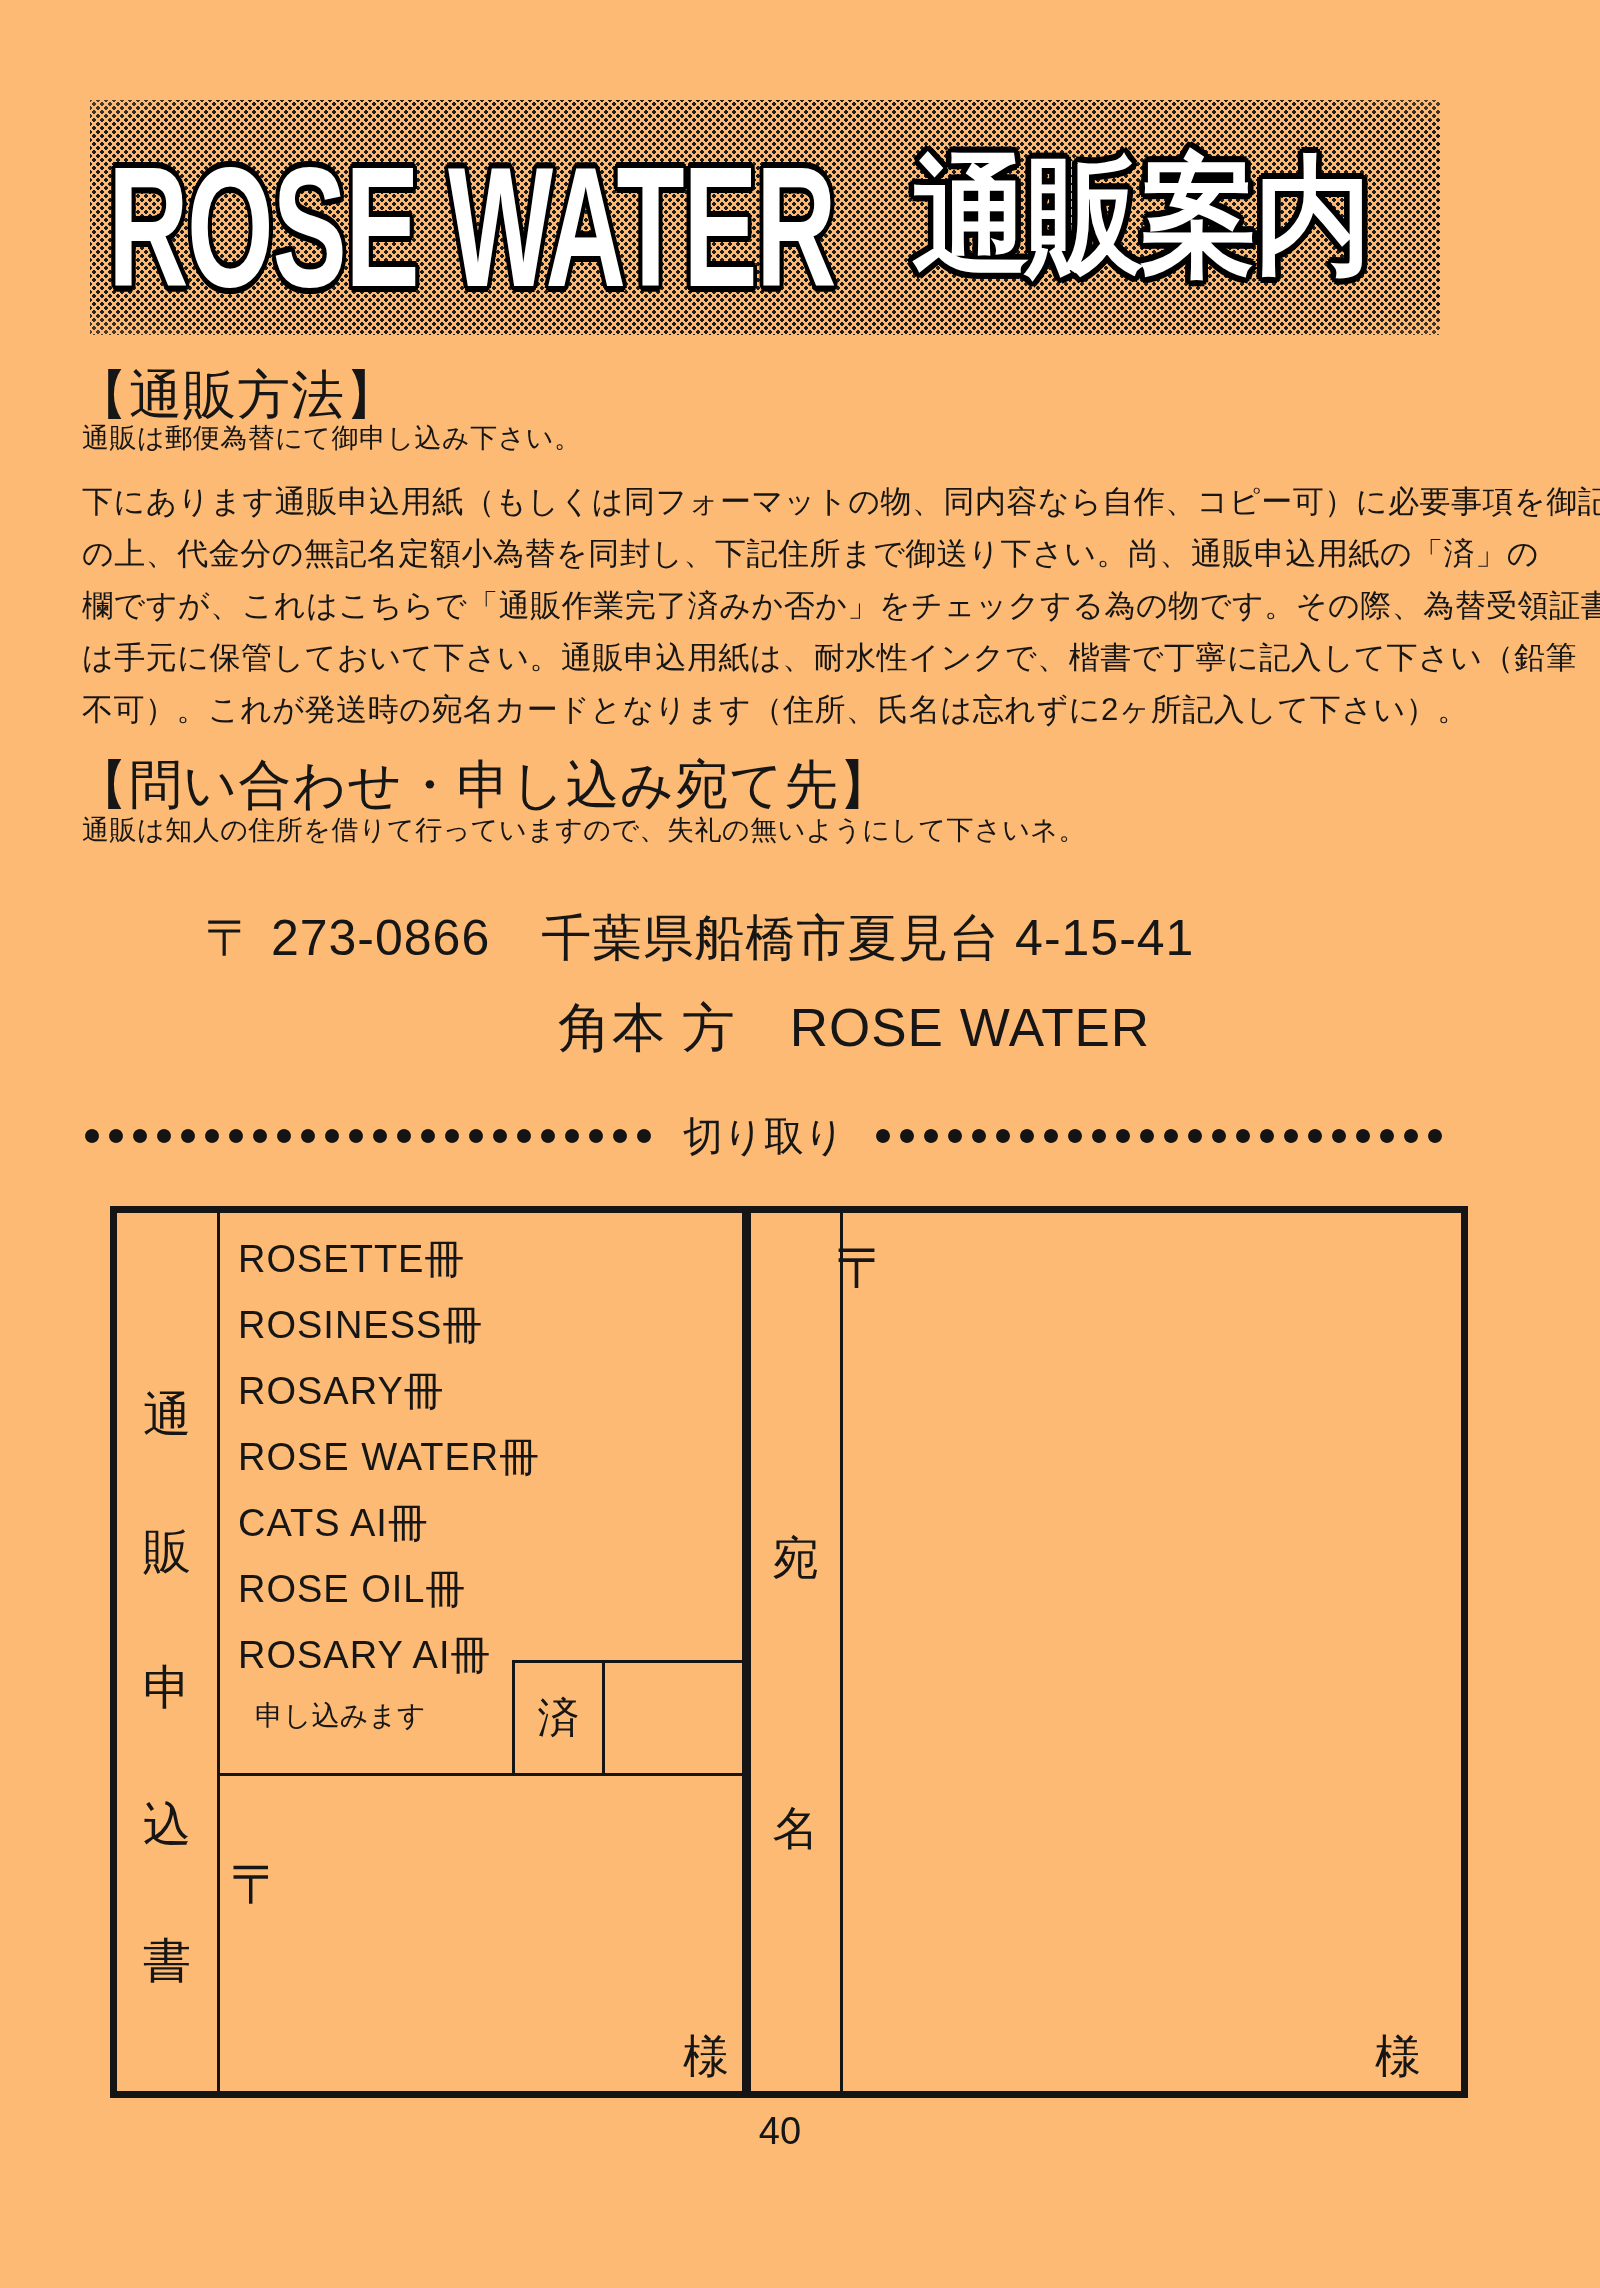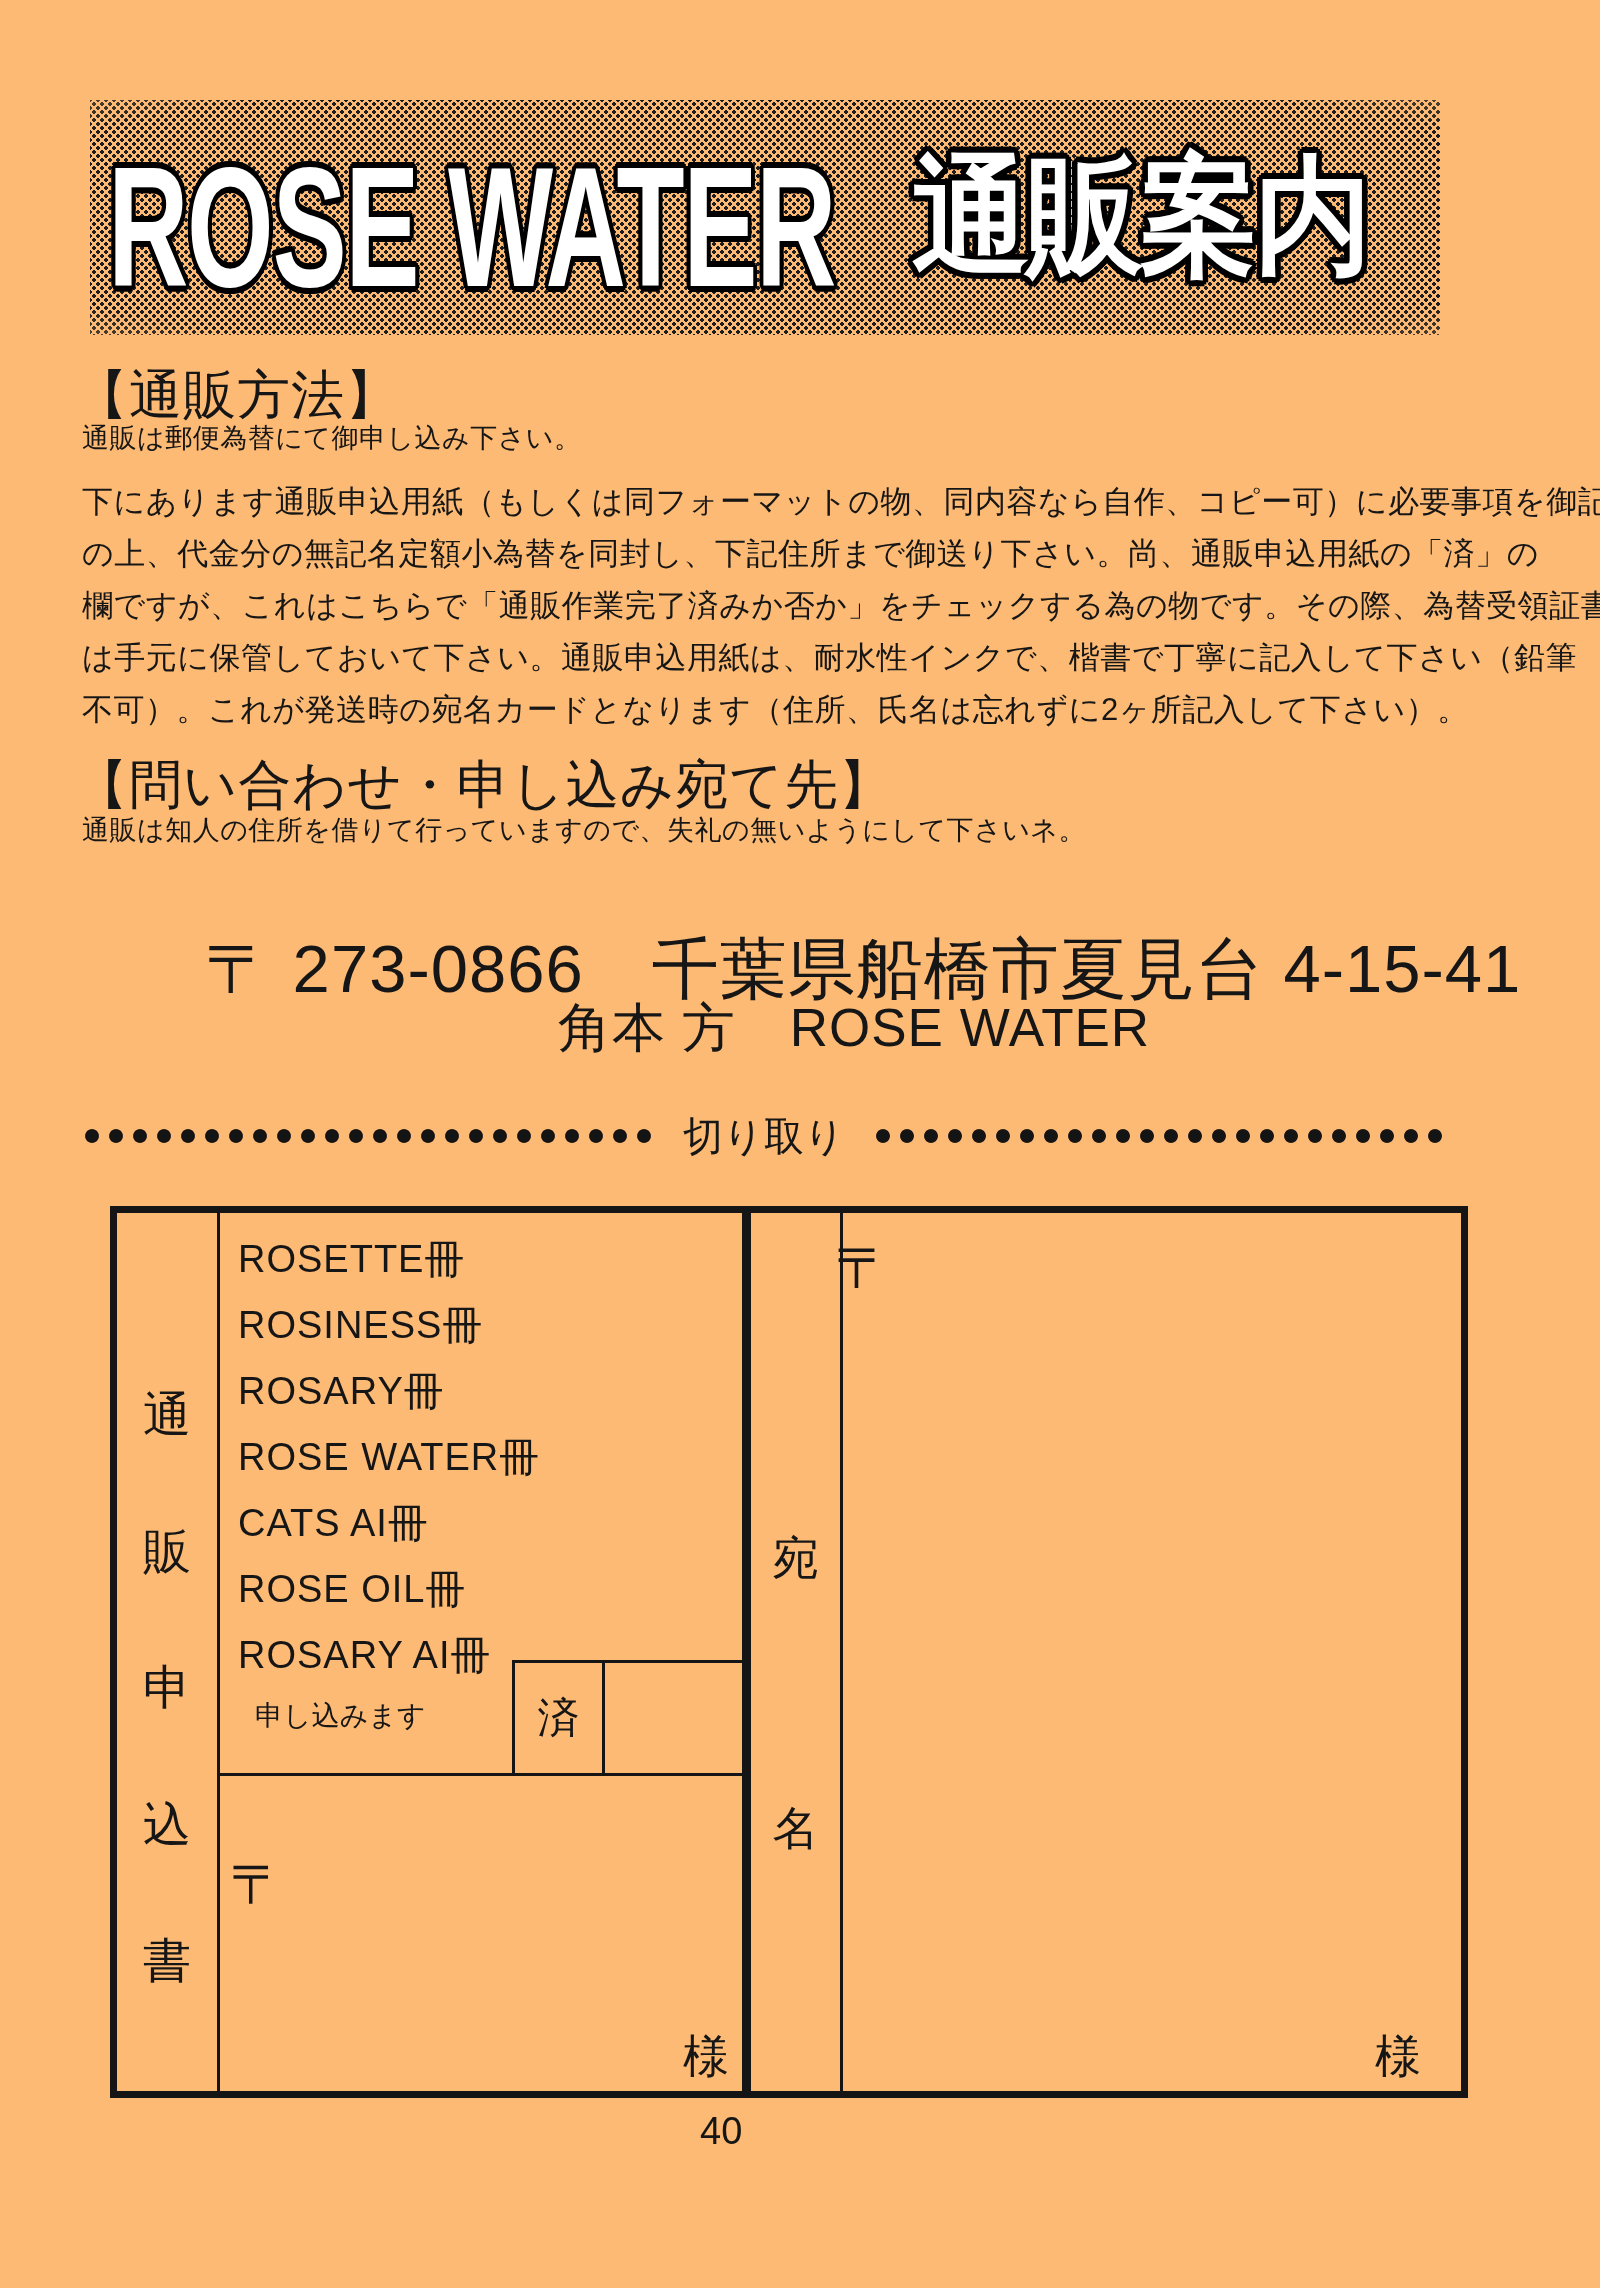--- a/index.html
+++ b/index.html
@@ -69,22 +69,22 @@
     white-space: nowrap;
   }
   .para { position: absolute; left: 82px; top: 476px; }
   .para .pline {
     font-size: 31px;
     letter-spacing: 0.5px;
     line-height: 52px;
     white-space: nowrap;
   }
   .addr1 {
-    position: absolute; left: 205px; top: 924px;
-    font-size: 67px; letter-spacing: 1px; white-space: nowrap;
+    position: absolute; left: 205px; top: 905px;
+    font-size: 50px; letter-spacing: 1px; white-space: nowrap;
   }
   .addr2 {
     position: absolute; left: 558px; top: 993px;
     font-size: 53px; letter-spacing: 1px; white-space: nowrap;
   }
 
   
   .cutline {
     position: absolute;
     left: 78px; top: 1118px;
@@ -178,20 +178,21 @@
   }
   .addressee-1 { top: 315px; }
   .addressee-2 { top: 585px; }
   .postal-right { position: absolute; left: 718px; top: 18px; font-size: 56px; }
   .sama-right   { position: absolute; left: 1258px; top: 813px; font-size: 46px; }
 
   .page-num {
     position: absolute;
     left: 700px; top: 2110px;
     width: 160px;
+    text-align: center;
     font-size: 38px;
   }
 </style>
 </head>
 <body>
 
 <div id="page">
 
   <div class="title-band">
     <span class="title-latin">ROSE WATER</span>

